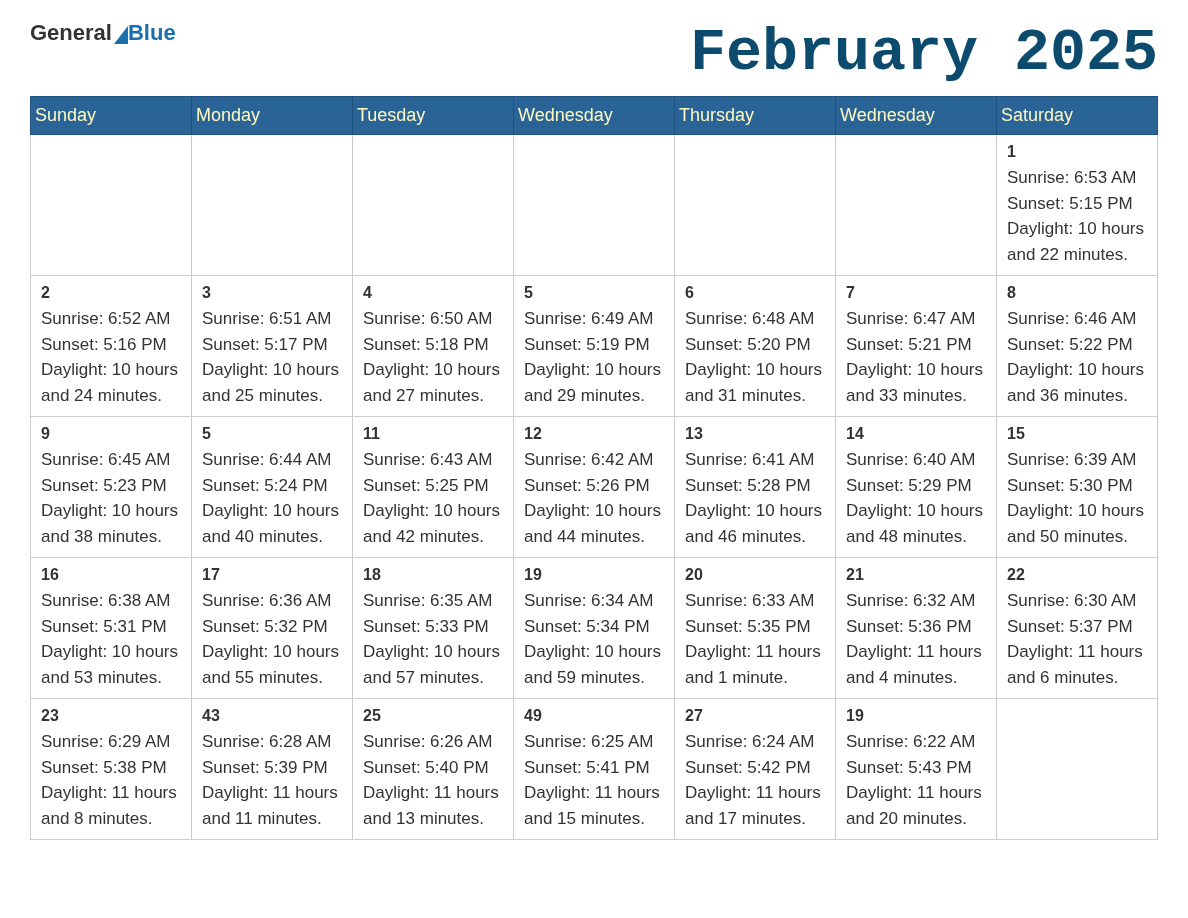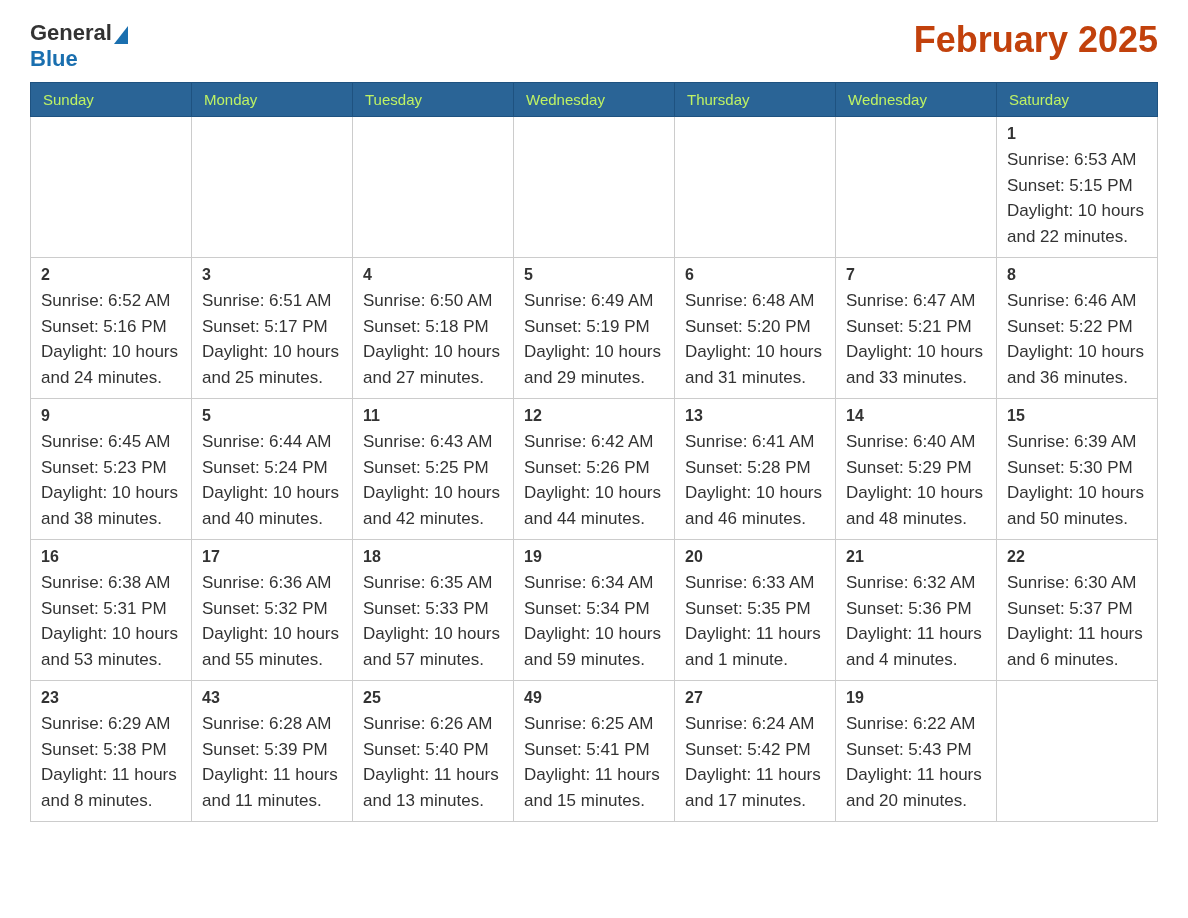--- a/index.html
+++ b/index.html
@@ -11,22 +11,22 @@
       min-height: 918px;
     }
     .header {
       display: flex;
       justify-content: space-between;
       align-items: flex-start;
       margin-bottom: 10px;
     }
     .logo {
       display: flex;
-      flex-direction: column;
-      align-items: flex-start;
+      flex-direction: row;
+      align-items: center;
     }
     .logo-top {
       display: flex;
       align-items: center;
     }
     .logo-general {
       font-size: 22px;
       font-weight: bold;
       color: #333;
     }
@@ -41,43 +41,44 @@
     .logo-blue {
       font-size: 22px;
       font-weight: bold;
       color: #1a6faf;
       margin-left: 0;
     }
     .header-right {
       text-align: right;
     }
     .month-title {
-      font-size: 36px;
-      font-weight: bold;
-      color: #c2410c;
+      font-size: 60px;
+      font-weight: bold;
+      color: #0c4a6e;
       line-height: 1.1;
+      font-family: Liberation Mono, monospace;
     }
     .location {
       font-size: 20px;
       color: #555;
       margin-top: 4px;
     }
     .calendar {
       width: 100%;
       border-collapse: collapse;
       margin-top: 10px;
     }
     .calendar thead tr {
       background-color: #2a6496;
     }
     .calendar thead th {
-      color: #bef264;
-      font-size: 15px;
+      color: #fef9c3;
+      font-size: 18px;
       font-weight: normal;
-      padding: 8px 12px;
+      padding: 8px 4px;
       text-align: left;
       border: 1px solid #1e5280;
       width: calc(100% / 7);
     }
     .calendar tbody td {
       vertical-align: top;
       padding: 8px 10px;
       border: 1px solid #ccc;
       min-height: 100px;
       font-size: 13px;

